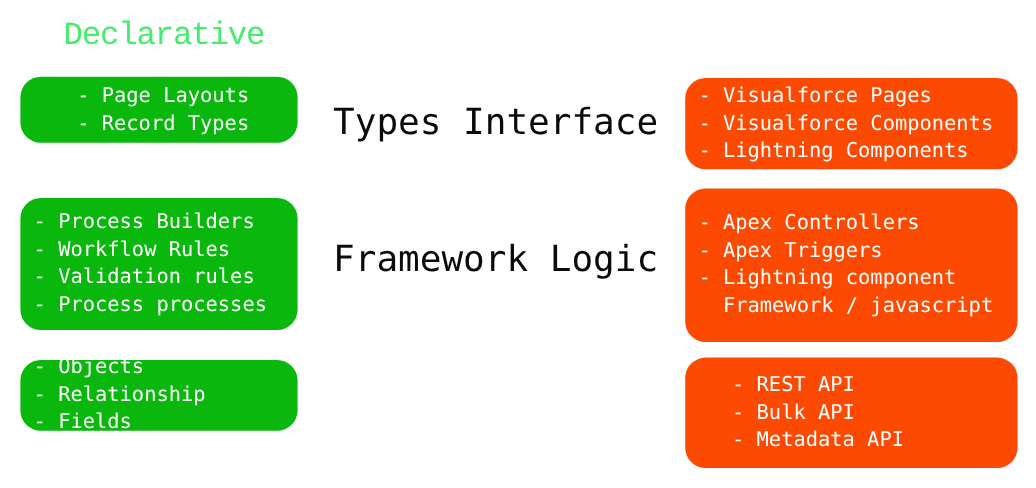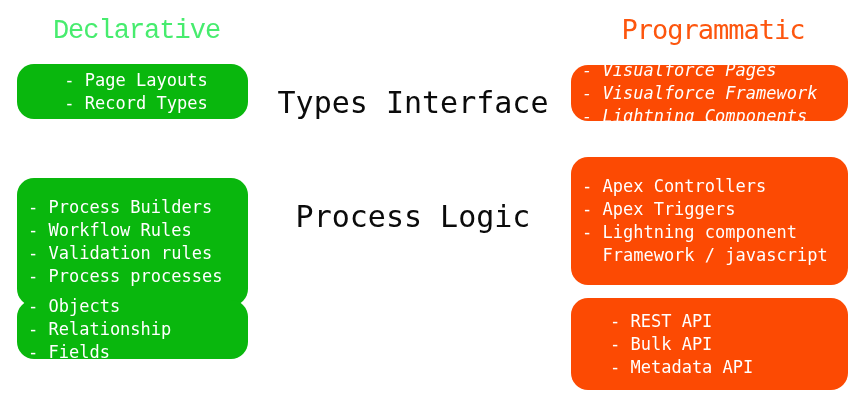--- a/index.html
+++ b/index.html
@@ -52,38 +52,37 @@
     padding-right:4px;
   }
   .box .line{
     font-size:17px;
     line-height:23px;
     white-space:pre;
   }
   .green-box{left:17px;width:231px;background:var(--declarative-box);}
   .orange-box{left:571px;width:277px;background:var(--programmatic-box);}
   #gbox1{top:64px;height:55px;align-items:center;}
-  #gbox2{top:178px;height:128px;}
+  #gbox2{top:165px;height:110px;}
   #gbox3{top:300px;height:59px;}
-  #obox1{top:65px;height:56px;font-style:italic;}
+  #obox1{top:65px;height:76px;}
   #obox2{top:157px;height:128px;}
   #obox3{top:298px;height:92px;padding-left:39px;}
 </style>
 </head>
 <body>
 
 <div class="canvas">
 
   <div class="col-title" id="title-declarative">Declarative</div>
 
-  <div class="col-title" id="title-programmatic">Programmatic</div>
 
   <div class="heading" id="heading-ui">Types Interface</div>
 
-  <div class="heading" id="heading-bl">Process Logic</div>
+  <div class="heading" id="heading-bl">Framework Logic</div>
 
 
   <div class="box green-box" id="gbox1">
     <div class="line">- Page Layouts</div>
     <div class="line">- Record Types</div>
   </div>
 
   <div class="box green-box" id="gbox2">
     <div class="line">- Process Builders</div>
     <div class="line">- Workflow Rules</div>
@@ -92,21 +91,21 @@
   </div>
 
   <div class="box green-box" id="gbox3">
     <div class="line">- Objects</div>
     <div class="line">- Relationship</div>
     <div class="line">- Fields</div>
   </div>
 
   <div class="box orange-box" id="obox1">
     <div class="line">- Visualforce Pages</div>
-    <div class="line">- Visualforce Framework</div>
+    <div class="line">- Visualforce Components</div>
     <div class="line">- Lightning Components</div>
   </div>
 
   <div class="box orange-box" id="obox2">
     <div class="line">- Apex Controllers</div>
     <div class="line">- Apex Triggers</div>
     <div class="line">- Lightning component</div>
     <div class="line">  Framework / javascript</div>
   </div>
 

